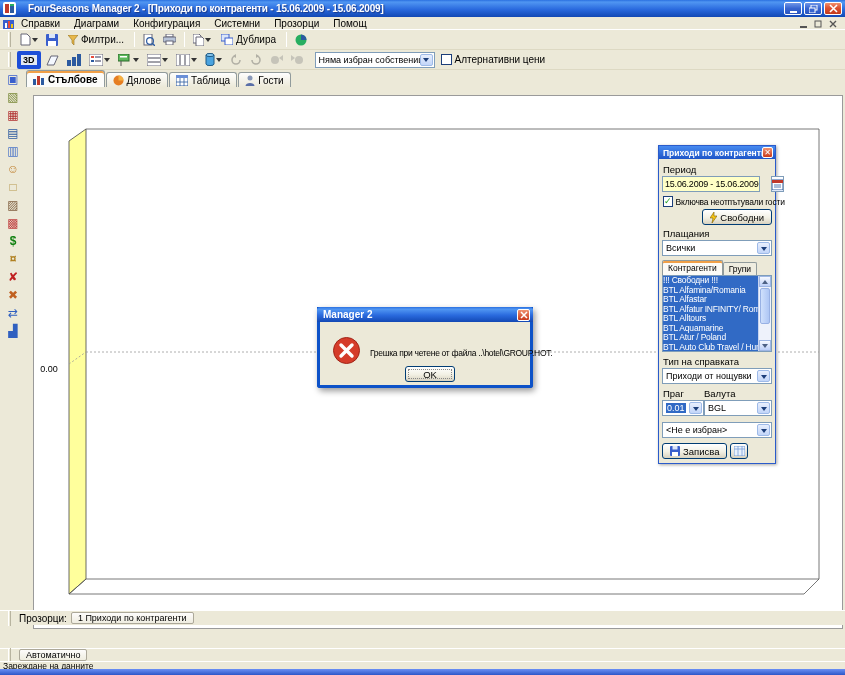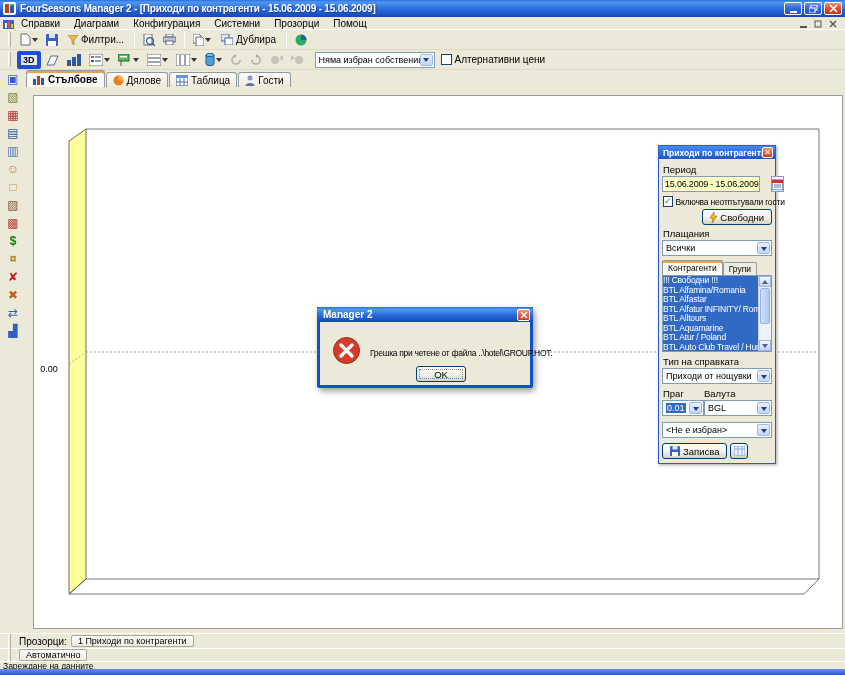--- a/index.html
+++ b/index.html
@@ -4,21 +4,21 @@
 <style>
   * { margin:0; padding:0; box-sizing:border-box; }
   html,body { font-family:"Liberation Sans","DejaVu Sans",sans-serif; }
   .screen { position:relative; width:845px; height:675px; background:#ECE9D8; overflow:hidden; font-size:10px; color:#000; }
 
   
   .titlebar { position:absolute; left:0; top:0; width:845px; height:17px;
     background:linear-gradient(180deg,#2a70e0 0%,#5096f2 12%,#2a6ade 55%,#1248b4 100%);
     display:flex; align-items:center; padding:0 3px; gap:4px; }
   .title-text { color:#fff; font-weight:bold; font-size:10px; letter-spacing:-0.2px; text-shadow:1px 1px 1px #1a3a8a;
-    white-space:nowrap; overflow:hidden; flex:1; }
+    white-space:nowrap; overflow:hidden; flex:1;margin-left:8px; }
   .winbtns { display:flex; gap:2px; }
   .wbtn { width:18px; height:13px; border:1px solid #fff; border-radius:2px;
     background:linear-gradient(180deg,#6f96e8,#3764cf 50%,#2a55c0); display:flex; align-items:center; justify-content:center; }
   .wbtn.close { background:linear-gradient(180deg,#f0926f,#dd512f 45%,#c23a1c); }
   .min-glyph { width:7px; height:2px; background:#fff; margin-top:6px; }
 
   
   .menubar { position:absolute; left:0; top:17px; width:845px; height:13px; background:#ECE9D8;
     display:flex; align-items:center; padding:0 3px; border-bottom:1px solid #fff; }
   .menu-item { padding:0 7px; height:13px; display:flex; align-items:center; font-size:10px; }
@@ -106,27 +106,27 @@
   
   .dialog { position:absolute; left:317px; top:307px; width:216px; background:#ECE9D8;
     border:3px solid #0d52c8; border-top:none; border-radius:0 0 3px 3px; box-shadow:2px 3px 6px rgba(0,0,0,.4); }
   .dtitle { height:15px; margin:0 -3px; background:linear-gradient(180deg,#2a70e0 0%,#5096f2 15%,#2a6ade 55%,#1248b4 100%);
     border-radius:3px 3px 0 0; color:#fff; font-weight:bold; font-size:10px; display:flex; align-items:center;
     padding:0 3px 0 6px; }
   .dclose { margin-left:auto; width:13px; height:12px; border:1px solid #fff; border-radius:2px;
     background:linear-gradient(180deg,#f0926f,#c83a1c); display:flex; align-items:center; justify-content:center; }
   .dbody { position:relative; height:63px; }
   .dmsg { position:absolute; left:50px; top:26px; right:4px; font-size:8.5px; letter-spacing:-0.3px; white-space:nowrap; }
-  .okbtn { position:absolute; left:96px; top:44px; width:50px; height:16px; }
+  .okbtn { position:absolute; left:85px; top:44px; width:50px; height:16px; }
   .okbtn .inner { position:absolute; inset:2px; border:1px dotted #888; }
 
   
   .botrow { position:absolute; left:0; width:845px; display:flex; align-items:center; gap:4px; padding-left:8px;
     background:#ECE9D8; border-top:1px solid #fff; }
-  .winrow { top:633px; height:15px; }
+  .winrow { top:610px; height:15px; }
   .autorow { top:648px; height:13px; }
   .flatbtn { height:12px; display:flex; align-items:center; padding:0 6px; font-size:9px;
     border:1px solid #aca899; border-radius:2px; background:linear-gradient(#fdfcfb,#efede0); }
   .statusrow { position:absolute; left:0; top:661px; width:845px; height:8px; background:#ECE9D8;
     border-top:1px solid #fff; font-size:8.5px; padding-left:3px; line-height:8px; }
   .progress { position:absolute; left:0; top:669px; width:845px; height:6px;
     background:linear-gradient(180deg,#6b90f5,#2c56c8); }
 
   svg { display:block; }
 </style>

